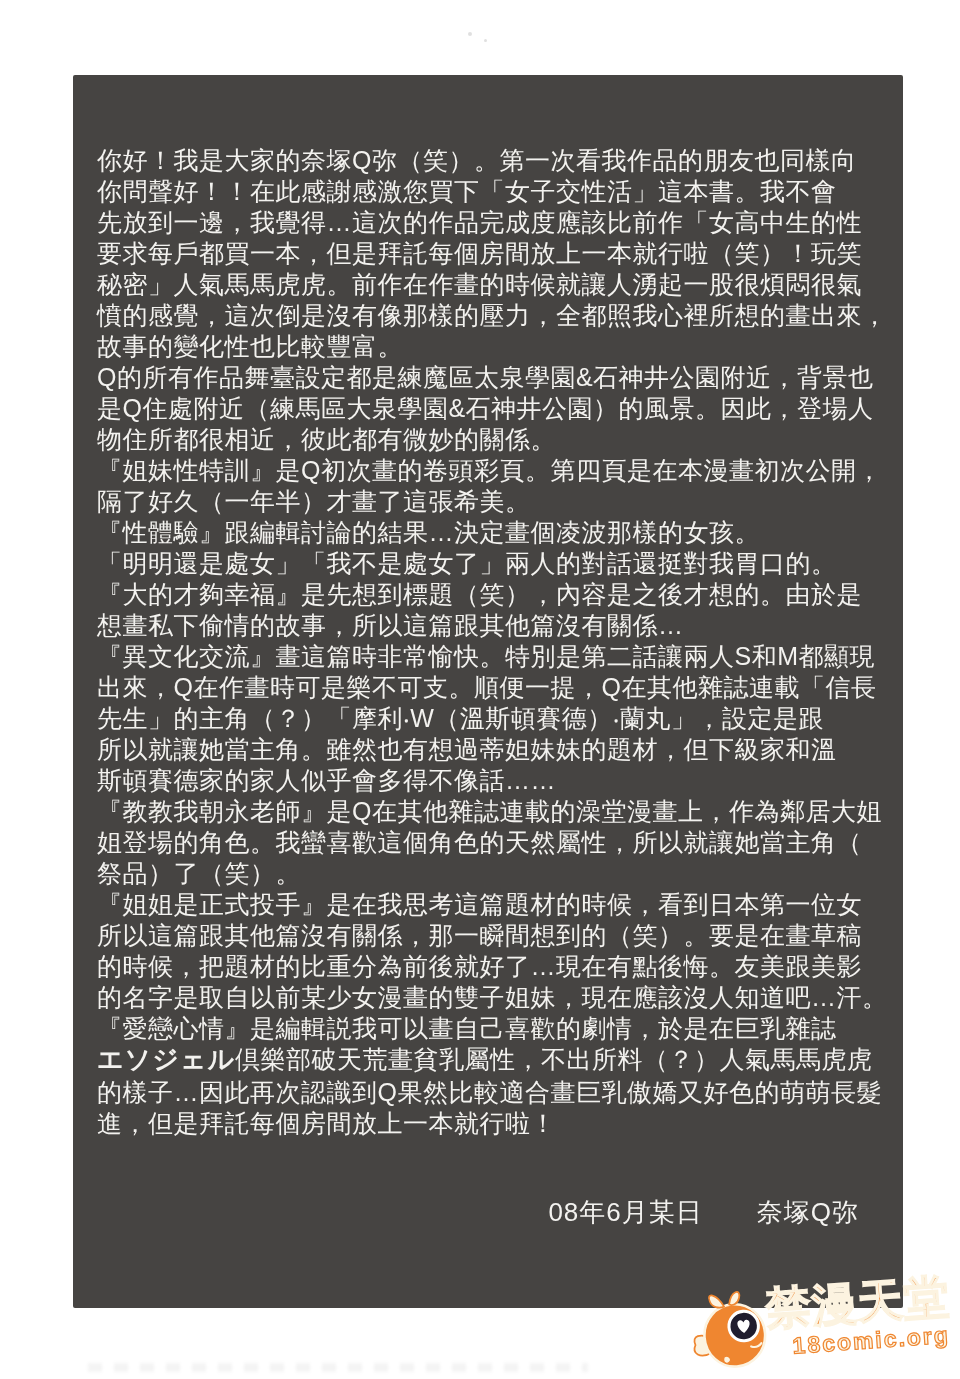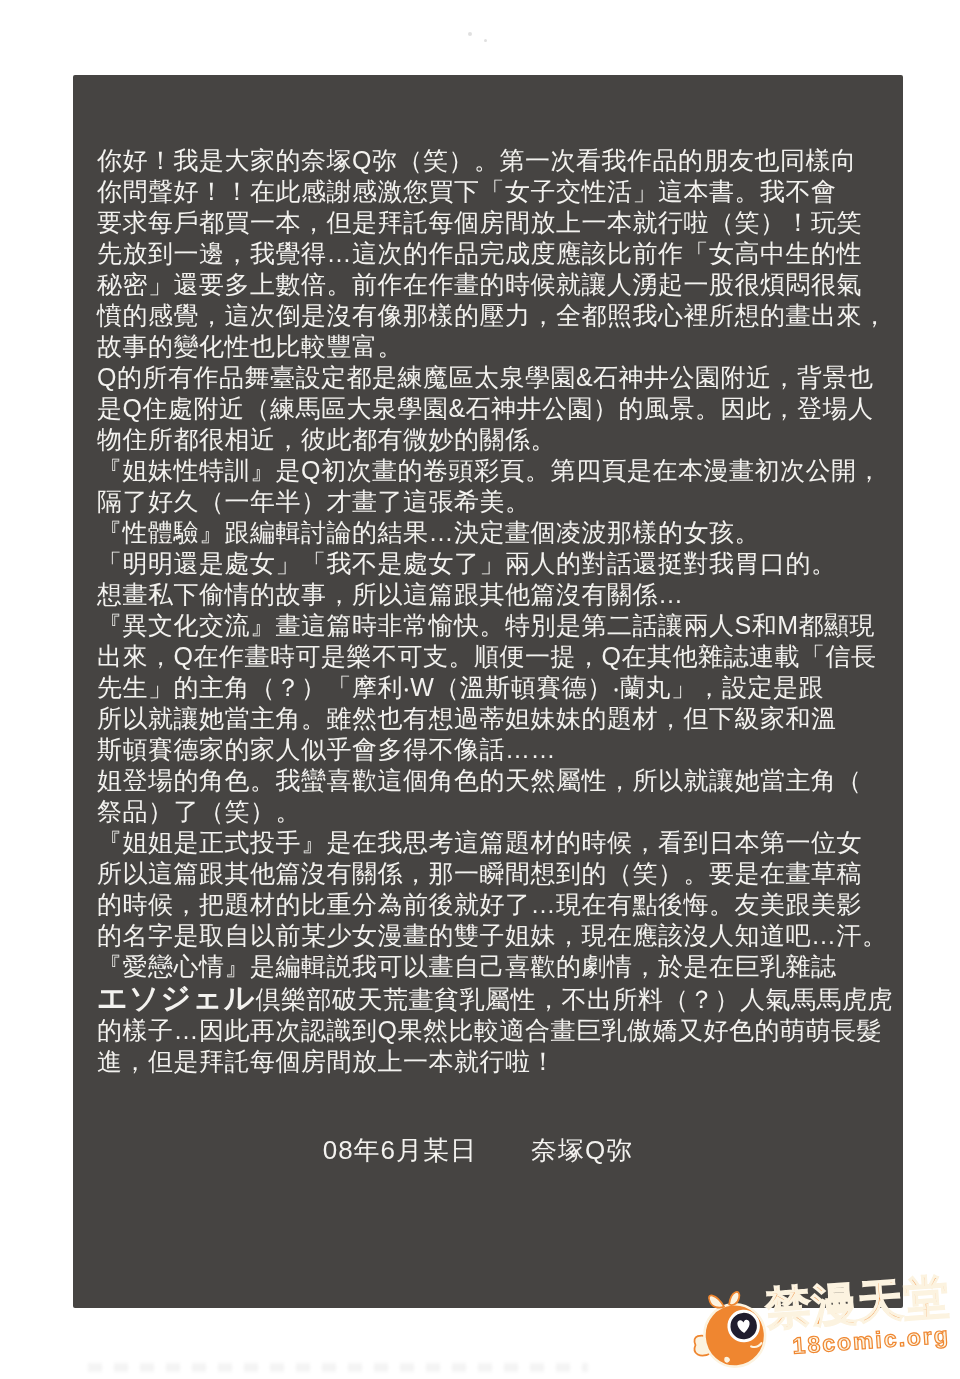--- a/index.html
+++ b/index.html
@@ -20,28 +20,29 @@
     padding: 70px 22px 0 24px;
     border-radius: 2px;
   }
   .afterword-text .line {
     font-size: 25px;
     line-height: 31px;
     letter-spacing: 0.5px;
     white-space: nowrap;
   }
   .afterword-text .line b.em {
-    font-size: 30px;
+    font-size: 26px;
     font-weight: bold;
     letter-spacing: 1px;
+    font-family: Liberation Mono, monospace;
   }
   .signature {
     font-size: 26px;
     margin-top: 56px;
-    text-align: center;
+    text-align: right;
     padding-right: 22px;
     letter-spacing: 1px;
   }
   .watermark {
     position: absolute;
     left: 686px; top: 1284px;
     width: 268px;
     display: flex;
     align-items: flex-start;
     transform: rotate(-4deg);
@@ -85,38 +86,40 @@
 </head>
 <body>
 
 <div class="speck" style="left:468px; top:32px; width:4px; height:4px;"></div>
 <div class="speck" style="left:484px; top:39px; width:3px; height:3px;"></div>
 
 <div class="panel">
   <div class="afterword-text">
       <div class="line">你好！我是大家的奈塚Q弥（笑）。第一次看我作品的朋友也同樣向</div>
       <div class="line">你問聲好！！在此感謝感激您買下「女子交性活」這本書。我不會</div>
+      <div class="line">先放到一邊，我覺得…這次的作品完成度應該比前作「女高中生的性</div>
       <div class="line">要求每戶都買一本，但是拜託每個房間放上一本就行啦（笑）！玩笑</div>
-      <div class="line">先放到一邊，我覺得…這次的作品完成度應該比前作「女高中生的性</div>
-      <div class="line">秘密」還要多上數倍。前作在作畫的時候就讓人湧起一股很煩悶很氣</div>
+      <div class="line">秘密」人氣馬馬虎虎。前作在作畫的時候就讓人湧起一股很煩悶很氣</div>
       <div class="line">憤的感覺，這次倒是沒有像那樣的壓力，全都照我心裡所想的畫出來，</div>
       <div class="line">故事的變化性也比較豐富。</div>
       <div class="line">Q的所有作品舞臺設定都是練魔區太泉學園&amp;石神井公園附近，背景也</div>
       <div class="line">是Q住處附近（練馬區大泉學園&amp;石神井公園）的風景。因此，登場人</div>
       <div class="line">物住所都很相近，彼此都有微妙的關係。</div>
       <div class="line">『姐妹性特訓』是Q初次畫的卷頭彩頁。第四頁是在本漫畫初次公開，</div>
       <div class="line">隔了好久（一年半）才畫了這張希美。</div>
       <div class="line">『性體驗』跟編輯討論的結果…決定畫個凌波那樣的女孩。</div>
       <div class="line">「明明還是處女」「我不是處女了」兩人的對話還挺對我胃口的。</div>
+      <div class="line">『大的才夠幸福』是先想到標題（笑），內容是之後才想的。由於是</div>
       <div class="line">想畫私下偷情的故事，所以這篇跟其他篇沒有關係…</div>
       <div class="line">『異文化交流』畫這篇時非常愉快。特別是第二話讓兩人S和M都顯現</div>
       <div class="line">出來，Q在作畫時可是樂不可支。順便一提，Q在其他雜誌連載「信長</div>
       <div class="line">先生」的主角（？）「摩利‧W（溫斯頓賽德）‧蘭丸」，設定是跟</div>
       <div class="line">所以就讓她當主角。雖然也有想過蒂妲妹妹的題材，但下級家和溫</div>
       <div class="line">斯頓賽德家的家人似乎會多得不像話……</div>
+      <div class="line">『教教我朝永老師』是Q在其他雜誌連載的澡堂漫畫上，作為鄰居大姐</div>
       <div class="line">姐登場的角色。我蠻喜歡這個角色的天然屬性，所以就讓她當主角（</div>
       <div class="line">祭品）了（笑）。</div>
       <div class="line">『姐姐是正式投手』是在我思考這篇題材的時候，看到日本第一位女</div>
       <div class="line">所以這篇跟其他篇沒有關係，那一瞬間想到的（笑）。要是在畫草稿</div>
       <div class="line">的時候，把題材的比重分為前後就好了…現在有點後悔。友美跟美影</div>
       <div class="line">的名字是取自以前某少女漫畫的雙子姐妹，現在應該沒人知道吧…汗。</div>
       <div class="line">『愛戀心情』是編輯説我可以畫自己喜歡的劇情，於是在巨乳雜誌</div>
       <div class="line"><b class="em">エソジェル</b>倶樂部破天荒畫貧乳屬性，不出所料（？）人氣馬馬虎虎</div>
       <div class="line">的樣子…因此再次認識到Q果然比較適合畫巨乳傲嬌又好色的萌萌長髮</div>
       <div class="line">進，但是拜託每個房間放上一本就行啦！</div>

